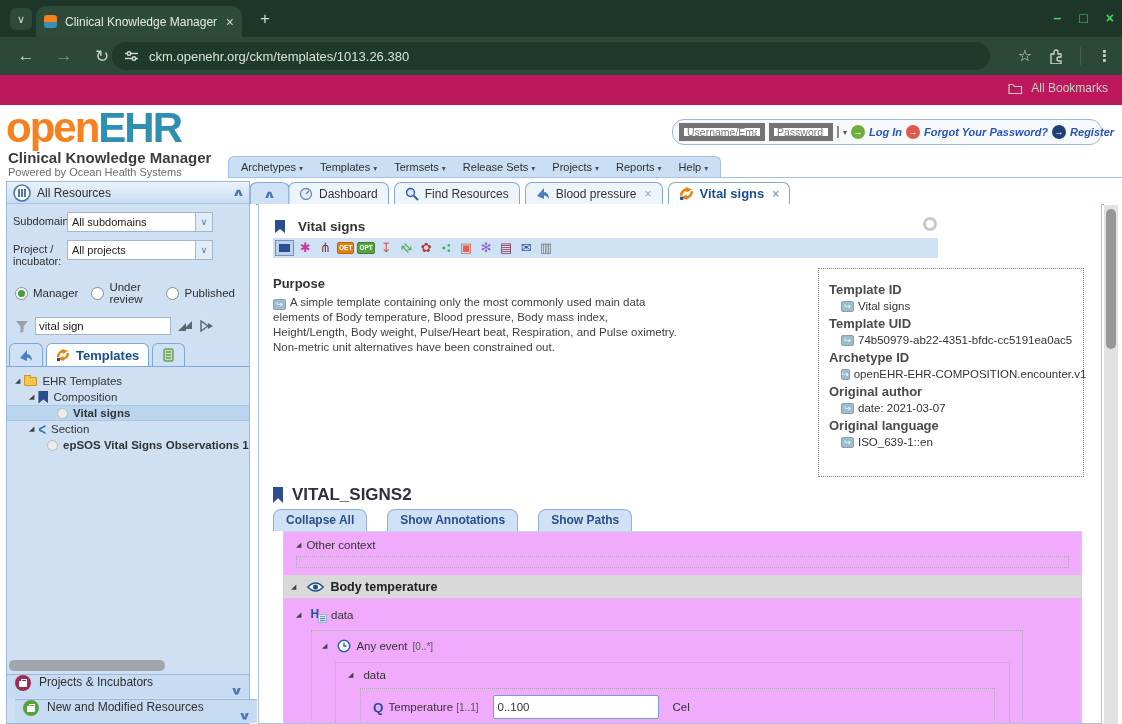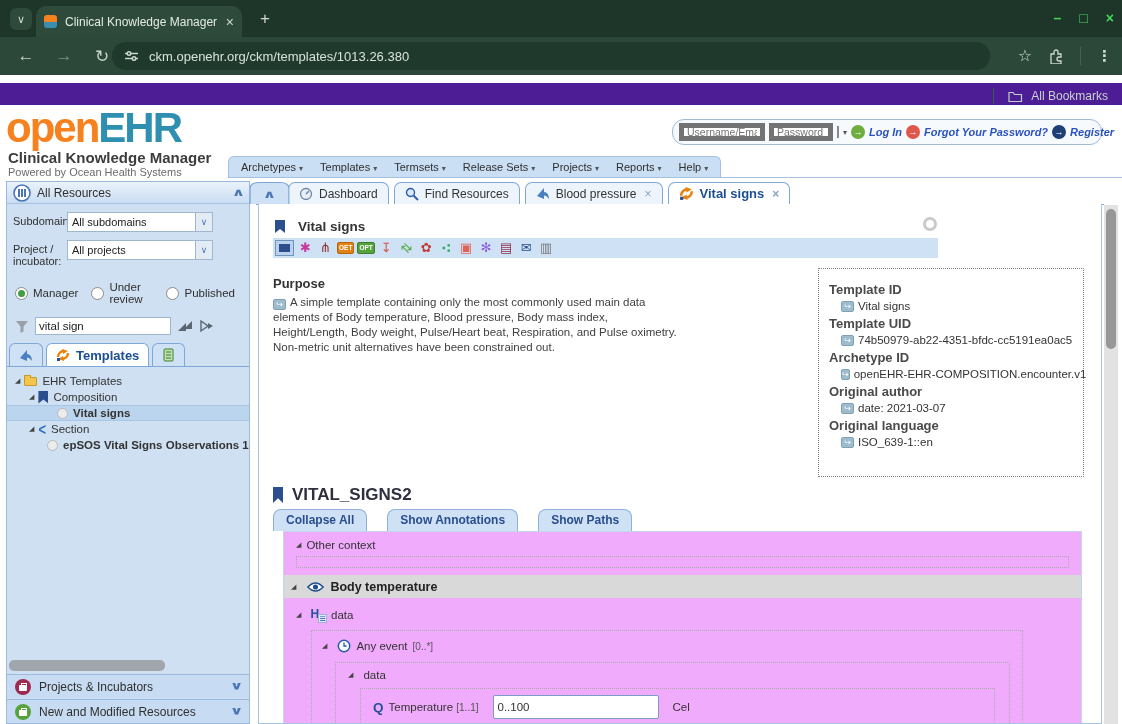--- a/index.html
+++ b/index.html
@@ -20,21 +20,21 @@
   .browser-toolbar { position:absolute; left:0; top:37px; width:1122px; height:38px; background:#2c4839; display:flex; align-items:center; }
   .nav-arrow { color:#c7d2c9; font-size:17px; margin-left:14px; width:24px; text-align:center; }
   .nav-arrow.fwd { color:#7d9284; }
   .urlpill { position:absolute; left:112px; top:5px; width:878px; height:28px; border-radius:14px; background:#1f3a2c; display:flex; align-items:center; padding:0 12px; }
   .url-text { color:#d9e2da; font-size:13px; margin-left:10px; }
   .tb-right { position:absolute; right:10px; top:9px; display:flex; align-items:center; gap:16px; }
   .tb-sep { width:1px; height:18px; background:#46604f; }
   .tb-star { color:#cfd9d1; font-size:16px; }
   .tb-dots { color:#cfd9d1; font-size:15px; font-weight:bold; }
 
-  .bookmarksbar { position:absolute; left:0; top:75px; width:1122px; height:30px; background:#4c1d95;margin-top:8px; }
+  .bookmarksbar { position:absolute; left:0; top:75px; width:1122px; height:30px; background:#be185d; }
   .bm-right { position:absolute; right:14px; top:5px; display:flex; align-items:center; gap:8px; color:#c9d4cb; font-size:12px; }
   .bm-sep { width:1px; height:16px; background:#3c5847; margin-right:6px; }
 
   
   .page { position:absolute; left:0; top:105px; width:1122px; height:619px; background:#fff; }
   .logo { position:absolute; left:6px; top:3px; font-size:42px; font-weight:bold; letter-spacing:-2px; line-height:40px; }
   .logo .o { color:#f5821f; } .logo .e { color:#2e8fb0; }
   .app-title { position:absolute; left:8px; top:44px; font-size:15px; font-weight:bold; color:#3c3c3c; }
   .powered { position:absolute; left:8px; top:61px; font-size:11px; color:#6b6b6b; }
 
@@ -76,21 +76,21 @@
   .trow .exp { font-size:7px; color:#444; margin-right:4px; }
   .trow.hl { background:#bcd5ee; border-top:1px solid #a9c6e4; border-bottom:1px solid #a9c6e4; }
   .bold { font-weight:bold; }
   .folder { width:13px; height:9px; background:#f3c64b; border:1px solid #c79a2e; border-radius:1px; position:relative; margin-right:5px; flex:0 0 13px; }
   .folder::before { content:""; position:absolute; left:-1px; top:-3px; width:5px; height:2px; background:#f3c64b; border:1px solid #c79a2e; border-bottom:none; }
   .bm { width:10px; height:13px; background:#2b4f8e; clip-path:polygon(0 0,100% 0,100% 100%,50% 70%,0 100%); margin-right:5px; flex:0 0 10px; }
   .circ { width:11px; height:11px; border-radius:50%; border:1px solid #b9b9b9; background:#ececec; margin-right:5px; flex:0 0 11px; }
   .sect-lt { color:#2d6fc1; font-weight:bold; font-size:13px; margin-right:5px; transform:scaleY(1.2); }
   .hscroll { position:absolute; left:2px; top:478px; width:238px; height:12px; }
   .hthumb { width:156px; height:11px; background:#a0a6ac; border-radius:5px; }
-  .sb-bar { position:absolute; left:0; width:242px; height:24px; background:#c7dcf2; border-top:1px solid #9bb9dd; display:flex; align-items:center; padding:0 8px; gap:8px; font-size:12px; color:#2f2f2f; }
+  .sb-bar { position:absolute; left:0; width:242px; height:24px; background:#c7dcf2; border-top:1px solid #9bb9dd; display:flex; padding:0 8px; gap:8px; font-size:12px; color:#2f2f2f; }
   .sb-bar .grow { flex:1; }
   .circle-ic { width:16px; height:16px; border-radius:50%; position:relative; flex:0 0 16px; }
   .ic-maroon { background:#9e2a52; } .ic-green { background:#56a33e; }
   .circle-ic::before { content:""; position:absolute; left:4px; top:6px; width:8px; height:6px; background:#fff; border-radius:1px; }
   .circle-ic::after { content:""; position:absolute; left:6px; top:4px; width:4px; height:2px; border:1px solid #fff; border-bottom:none; }
 
   
   .tabstrip { position:absolute; left:256px; top:77px; width:848px; height:23px; border-bottom:1px solid #7fa8d9; display:flex; align-items:flex-end; gap:5px; }
   .collapse-btn { width:27px; height:22px; background:#cfe2f5; border:1px solid #7fa8d9; border-bottom:none; border-radius:6px 6px 0 0; text-align:center; line-height:22px; }
   .mtab { height:22px; background:#eef4fc; border:1px solid #7fa8d9; border-bottom:none; border-radius:7px 7px 0 0; display:flex; align-items:center; padding:0 10px; gap:6px; font-size:12px; color:#333; }
@@ -329,21 +329,21 @@
       </div>
     </div>
     <div class="hscroll">
         <div class="hthumb"></div>
       </div>
     <div class="sb-bar" style="bottom:25px;">
       <span class="circle-ic ic-maroon"></span>
       <span class="grow">Projects &amp; Incubators</span>
       <span class="chev" style="transform:scaleX(1.5) rotate(180deg);">∧</span>
     </div>
-    <div class="sb-bar" style="bottom:0;">
+    <div class="sb-bar" style="bottom:0;margin-left:8px;">
       <span class="circle-ic ic-green"></span>
       <span class="grow">New and Modified Resources</span>
       <span class="chev" style="transform:scaleX(1.5) rotate(180deg);">∧</span>
     </div>
   </div>
 
   <div class="tabstrip">
     <div class="collapse-btn chev">∧</div>
     <div class="mtab">
       <svg width="14" height="13" viewBox="0 0 14 13">

